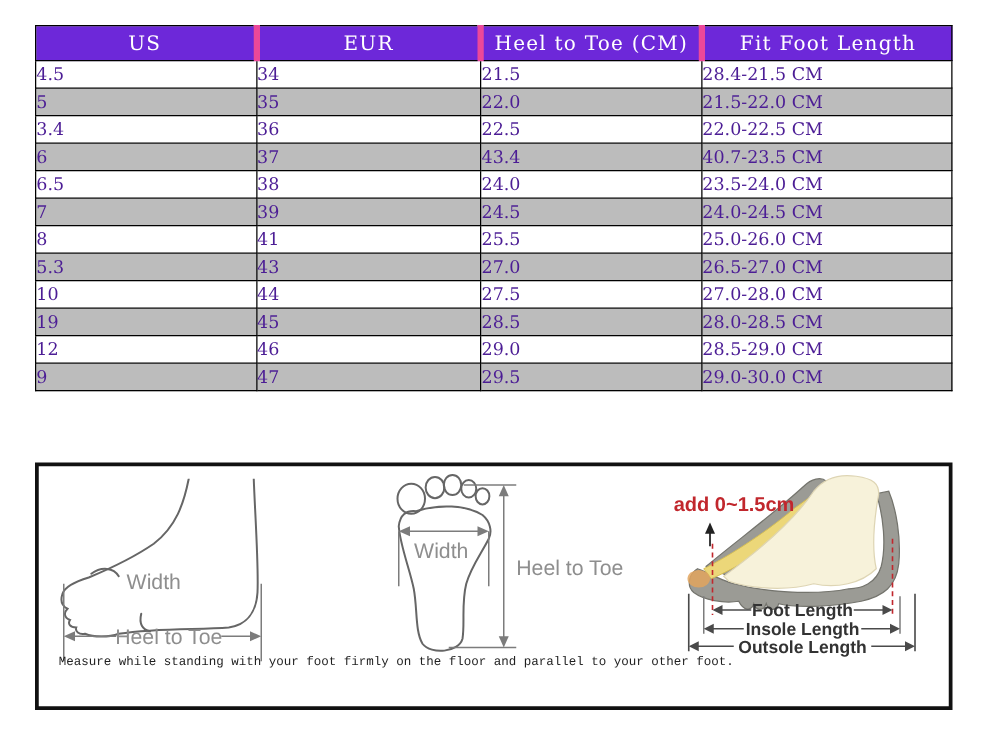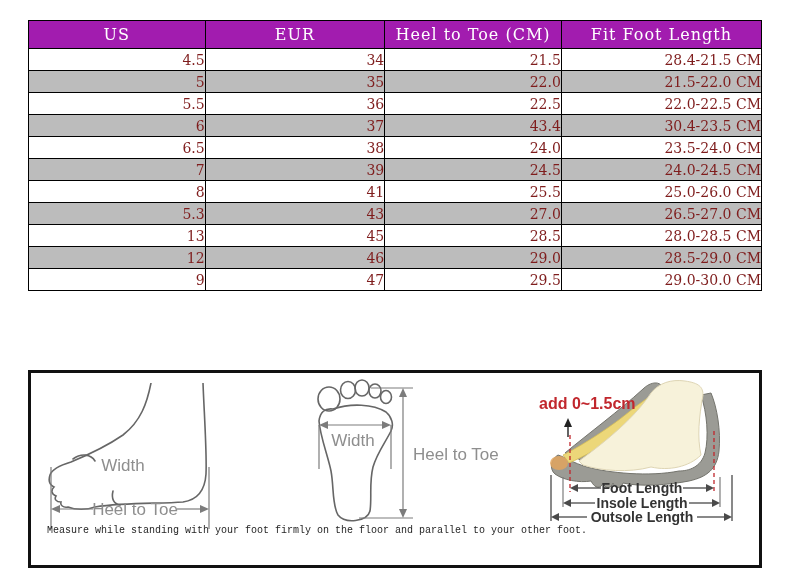--- a/index.html
+++ b/index.html
@@ -11,28 +11,28 @@
     overflow:hidden;
   }
 
   
   .chart-wrap { position:absolute; left:28px; top:20px; width:734px; }
   table.size-chart {
     border-collapse:collapse; width:100%; table-layout:fixed;
     font-family:"DejaVu Serif", serif;
   }
   table.size-chart th {
-    background:#a21caf; color:#ffffff;
+    background:#6d28d9; color:#ffffff;
     height:28px; font-size:16px; font-weight:normal; letter-spacing:1px;
     border:1px solid #000;
   }
-  table.size-chart th + th { border-left:1px solid #ec4899; }
+  table.size-chart th + th { border-left:5px solid #ec4899; }
   table.size-chart td {
-    height:22px; padding:0; text-align:right;
-    font-size:14px; color:#7f1d1d;
+    height:22px; padding:0; text-align:left;
+    font-size:14px; color:#4c1d95;
     border:1px solid #000;
   }
   table.size-chart tbody tr:nth-child(even) { background:#bcbcbc; }
   table.size-chart tbody tr:nth-child(odd)  { background:#ffffff; }
   .col-us  { width:24.1%; }
   .col-eur { width:24.5%; }
   .col-htt { width:24.1%; }
   .col-fit { width:27.3%; }
 
   
@@ -87,30 +87,30 @@
           <td>21.5</td>
           <td>28.4-21.5 CM</td>
         </tr>
         <tr>
           <td>5</td>
           <td>35</td>
           <td>22.0</td>
           <td>21.5-22.0 CM</td>
         </tr>
         <tr>
-          <td>5.5</td>
+          <td>3.4</td>
           <td>36</td>
           <td>22.5</td>
           <td>22.0-22.5 CM</td>
         </tr>
         <tr>
           <td>6</td>
           <td>37</td>
           <td>43.4</td>
-          <td>30.4-23.5 CM</td>
+          <td>40.7-23.5 CM</td>
         </tr>
         <tr>
           <td>6.5</td>
           <td>38</td>
           <td>24.0</td>
           <td>23.5-24.0 CM</td>
         </tr>
         <tr>
           <td>7</td>
           <td>39</td>
@@ -123,21 +123,27 @@
           <td>25.5</td>
           <td>25.0-26.0 CM</td>
         </tr>
         <tr>
           <td>5.3</td>
           <td>43</td>
           <td>27.0</td>
           <td>26.5-27.0 CM</td>
         </tr>
         <tr>
-          <td>13</td>
+          <td>10</td>
+          <td>44</td>
+          <td>27.5</td>
+          <td>27.0-28.0 CM</td>
+        </tr>
+        <tr>
+          <td>19</td>
           <td>45</td>
           <td>28.5</td>
           <td>28.0-28.5 CM</td>
         </tr>
         <tr>
           <td>12</td>
           <td>46</td>
           <td>29.0</td>
           <td>28.5-29.0 CM</td>
         </tr>

